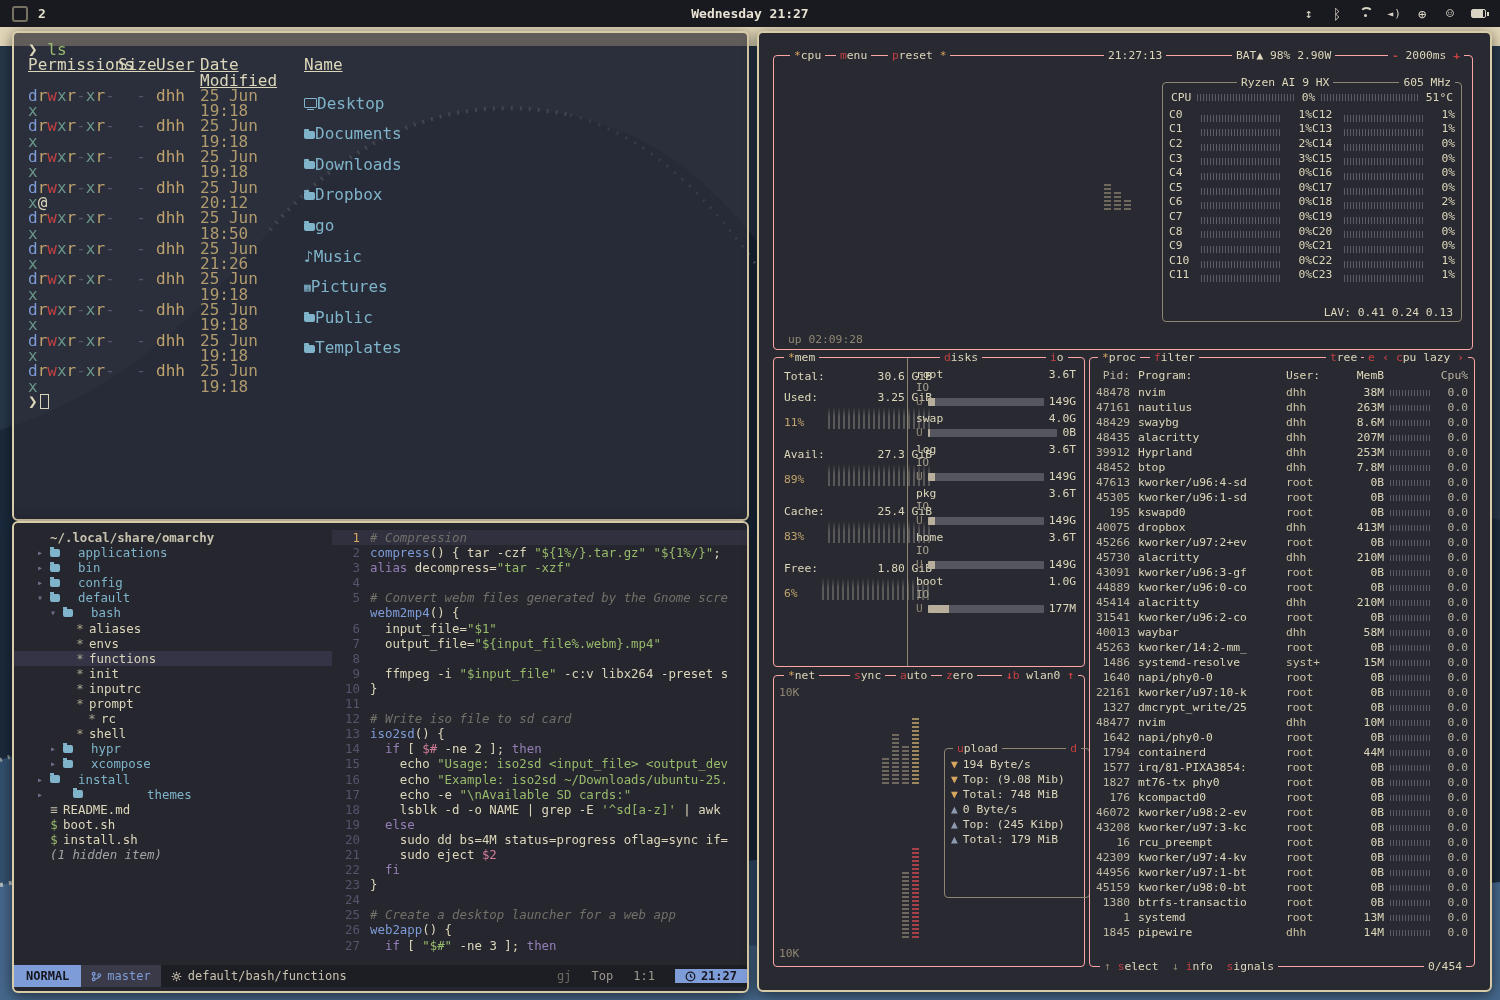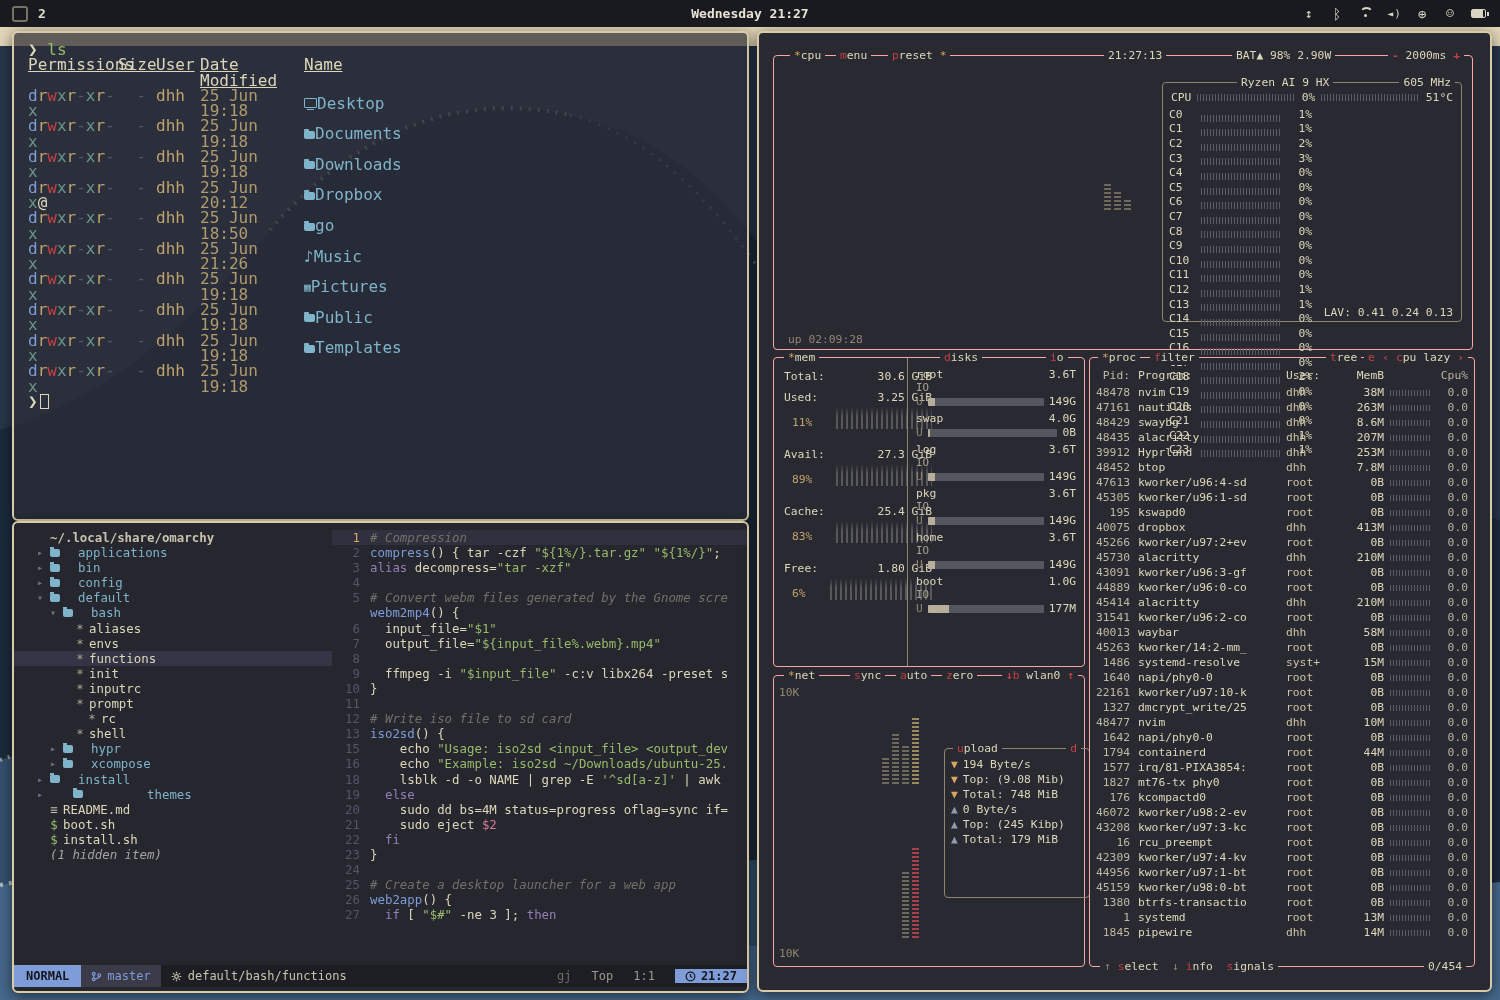--- a/index.html
+++ b/index.html
@@ -102,35 +102,35 @@
   .tan{color:#C0A36E;}
   .hticks{height:7px;background:repeating-linear-gradient(90deg,#5C5C66 0 1px,transparent 1px 3px);align-self:flex-end;margin-bottom:3px;}
   .vcol{position:absolute;width:7px;background:repeating-linear-gradient(0deg,#6E695C 0 2px,transparent 2px 4px);}
   .vcol-red{background:repeating-linear-gradient(0deg,#A5414B 0 2px,transparent 2px 4px);}
   .vcol-tan{background:repeating-linear-gradient(0deg,#9C8A5E 0 2px,transparent 2px 4px);}
   
   #cpu-box{left:14px;top:22px;width:698px;height:293px;}
   #cores-panel{position:absolute;right:10px;top:26px;width:298px;height:238px;border:1px solid #8F8672;border-radius:4px;}
   #cpu-sum{display:flex;align-items:center;gap:6px;margin:8px 8px 3px 8px;}
   #cpu-sum .hticks{flex:1;}
-  #cores-grid{display:flex;padding:0 6px;flex-direction:column;}
+  #cores-grid{display:flex;padding:0 6px;}
   .core-col{width:50%;}
   .core-row{display:flex;align-items:center;height:14.6px;}
   .core-n{width:28px;flex:none;}
   .core-row .hticks{flex:1;margin:0 4px;}
   .core-p{width:26px;flex:none;text-align:right;}
   #lav{position:absolute;right:8px;bottom:2px;}
   #uptime{position:absolute;left:14px;bottom:3px;color:#8F8672;}
   
   #mem-box{left:14px;top:324px;width:310px;height:308px;}
   #mem-stats{position:absolute;left:0;top:0;bottom:0;width:148px;padding:12px 8px 0 10px;}
   .mem-total{display:flex;justify-content:space-between;margin-bottom:8px;}
   .mem-stat{height:57px;}
   .mem-stat .l1{display:flex;justify-content:space-between;}
-  .mem-stat .l2{display:flex;align-items:flex-end;gap:24px;margin-top:3px;margin-left:8px;}
+  .mem-stat .l2{display:flex;align-items:flex-end;gap:24px;margin-top:3px;}
   .mem-stat .vt{flex:1;height:22px;background:repeating-linear-gradient(90deg,rgba(150,148,140,.45) 0 2px,transparent 2px 5px);
      -webkit-mask-image:linear-gradient(0deg,#000 55%,transparent);mask-image:linear-gradient(0deg,#000 55%,transparent);}
   #disks-panel{position:absolute;right:0;top:0;bottom:0;width:160px;border-left:1px solid #8F8672;padding:10px 8px 0 8px;}
   .disk{margin-bottom:3px;}
   .disk .dl1{display:flex;justify-content:space-between;}
   .dio{color:#A9A391;font-size:10.8px;height:13px;}
   .dio:empty{display:none;}
   .dur{display:flex;align-items:center;gap:5px;height:15px;}
   .dbar{flex:1;height:8px;background:#56565E;border-radius:1px;position:relative;overflow:hidden;}
   .dfill{position:absolute;left:0;top:0;bottom:0;background:#B7AF9B;}
@@ -547,31 +547,39 @@
           <div class="cl">
             <span class="num">12</span>
             <span class="segs"><span class="tok-c"># Write iso file to sd card</span></span>
           </div>
 
           <div class="cl">
             <span class="num">13</span>
             <span class="segs"><span class="tok-f">iso2sd</span><span class="tok-p">() {</span></span>
           </div>
 
+          <div class="cl">
+            <span class="num">14</span>
+            <span class="segs"><span class="tok-p">  </span><span class="tok-k">if</span><span class="tok-p"> [ </span><span class="tok-v">$#</span><span class="tok-p"> -ne 2 ]; </span><span class="tok-k">then</span></span>
+          </div>
 
           <div class="cl">
             <span class="num">15</span>
             <span class="segs"><span class="tok-p">    echo </span><span class="tok-s">"Usage: iso2sd &lt;input_file&gt; &lt;output_dev</span></span>
           </div>
 
           <div class="cl">
             <span class="num">16</span>
             <span class="segs"><span class="tok-p">    echo </span><span class="tok-s">"Example: iso2sd ~/Downloads/ubuntu-25.</span></span>
           </div>
 
+          <div class="cl">
+            <span class="num">17</span>
+            <span class="segs"><span class="tok-p">    echo -e </span><span class="tok-s">"\nAvailable SD cards:"</span></span>
+          </div>
 
           <div class="cl">
             <span class="num">18</span>
             <span class="segs"><span class="tok-p">    lsblk -d -o NAME | grep -E </span><span class="tok-s">'^sd[a-z]'</span><span class="tok-p"> | awk</span></span>
           </div>
 
           <div class="cl">
             <span class="num">19</span>
             <span class="segs"><span class="tok-p">  </span><span class="tok-k">else</span></span>
           </div>

